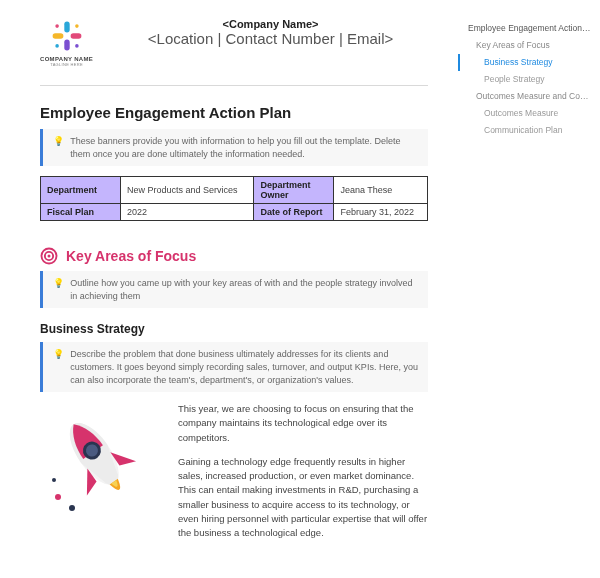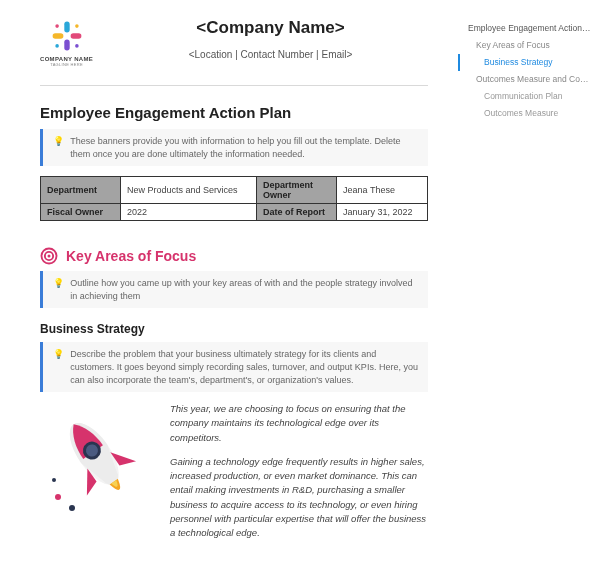--- a/index.html
+++ b/index.html
@@ -45,27 +45,27 @@
   .logo-tag {
     font-size: 4px;
     color: #888;
     letter-spacing: 0.3px;
   }
   .header-meta {
     flex: 1;
     text-align: center;
   }
   .company-name {
-    font-size: 17px;
+    font-size: 11px;
     font-weight: 600;
     color: #222;
-    margin-bottom: 11px;
+    margin-bottom: 0;
   }
   .company-sub {
-    font-size: 10px;
+    font-size: 15px;
     color: #555;
   }
   .divider {
     border: none;
     border-top: 1px solid #d9d9d9;
     margin: 6px 0 18px 0;
   }
   h1.title {
     font-size: 15px;
     font-weight: 700;
@@ -90,21 +90,21 @@
     border-collapse: collapse;
     width: 100%;
     margin-bottom: 26px;
     font-size: 9px;
   }
   .info-table td {
     border: 1px solid #333;
     padding: 3px 6px;
   }
   .info-table td.label {
-    background: #a3a3a3;
+    background: #c4b5fd;
     font-weight: 600;
     color: #222;
     width: 80px;
   }
   .info-table td.value {
     color: #444;
   }
   .section-heading {
     display: flex;
     align-items: center;
@@ -118,22 +118,21 @@
     color: #d6336c;
   }
   h3.subheading {
     font-size: 12px;
     font-weight: 700;
     color: #222;
     margin: 14px 0 6px 0;
   }
   .body-row {
     display: flex;
-    gap: 10px;
-    font-style: italic;
+    gap: 18px;
   }
   .rocket-wrap { width: 120px; flex-shrink: 0; }
   .rocket-svg { width: 120px; height: 120px; }
   .body-text {
     flex: 1;
     font-size: 9.5px;
     color: #444;
     line-height: 1.5;
   }
   .body-text p { margin-bottom: 10px; }
@@ -202,24 +201,24 @@
 
     <table class="info-table">
       <tbody>
           <tr>
         <td class="label">Department</td>
         <td class="value">New Products and Services</td>
         <td class="label">Department Owner</td>
         <td class="value">Jeana These</td>
       </tr>
       <tr>
-        <td class="label">Fiscal Owner</td>
+        <td class="label">Fiscal Plan</td>
         <td class="value">2022</td>
         <td class="label">Date of Report</td>
-        <td class="value">January 31, 2022</td>
+        <td class="value">February 31, 2022</td>
       </tr>
     </tbody>
       </table>
 
     <div class="section-heading">
       <svg class="target-icon" viewBox="0 0 24 24">
         <circle cx="12" cy="12" r="10" fill="none" stroke="#d6336c" stroke-width="2.5"></circle>
         <circle cx="12" cy="12" r="5.5" fill="none" stroke="#d6336c" stroke-width="2.5"></circle>
         <circle cx="12" cy="12" r="2" fill="#d6336c"></circle>
       </svg>
@@ -228,21 +227,21 @@
 
     <div class="banner">
       <span class="bulb">💡</span>
       <span>Outline how you came up with your key areas of with and the people strategy involved in achieving them</span>
     </div>
 
     <h3 class="subheading">Business Strategy</h3>
 
     <div class="banner">
       <span class="bulb">💡</span>
-      <span>Describe the problem that your business ultimately strategy for its clients and customers. It goes beyond simply recording sales, turnover, and output KPIs. Here, you can also incorporate the team's, department's, or organization's values.</span>
+      <span>Describe the problem that done business ultimately addresses for its clients and customers. It goes beyond simply recording sales, turnover, and output KPIs. Here, you can also incorporate the team's, department's, or organization's values.</span>
     </div>
 
     <div class="body-row">
       <div class="rocket-wrap">
         <svg class="rocket-svg" viewBox="0 0 120 120">
           <g transform="rotate(-35 60 60)">
             <ellipse cx="60" cy="50" rx="16" ry="36" fill="#f3f3f3"></ellipse>
             <path d="M44 50 a16 36 0 0 1 32 0 L68 78 a8 8 0 0 1 -16 0 Z" fill="#ececec"></path>
             <path d="M60 14 C52 22 48 34 48 48 L72 48 C72 34 68 22 60 14 Z" fill="#d6336c"></path>
             <circle cx="60" cy="46" r="9" fill="#2a3550"></circle>
@@ -262,17 +261,18 @@
         <p>Gaining a technology edge frequently results in higher sales, increased production, or even market dominance. This can entail making investments in R&amp;D, purchasing a smaller business to acquire access to its technology, or even hiring personnel with particular expertise that will offer the business a technological edge.</p>
       </div>
     </div>
 
   </div>
 
   <div class="outline" id="outline">
       <div class="outline-item level-0">Employee Engagement Action Plan</div>
       <div class="outline-item level-1">Key Areas of Focus</div>
       <div class="outline-item level-2 active">Business Strategy</div>
+      <div class="outline-item level-2">People Strategy</div>
       <div class="outline-item level-1">Outcomes Measure and Communicat...</div>
+      <div class="outline-item level-2">Outcomes Measure</div>
       <div class="outline-item level-2">Communication Plan</div>
-      <div class="outline-item level-2">Outcomes Measure</div>
     </div>
 </div>
 
 </body></html>

